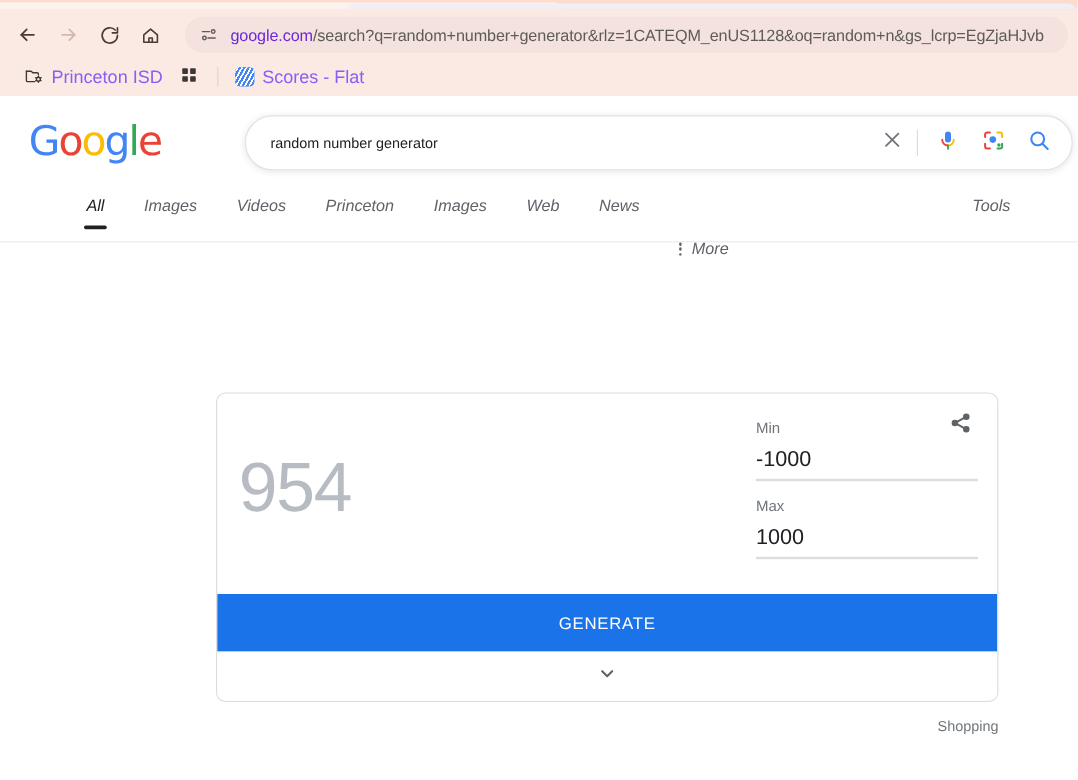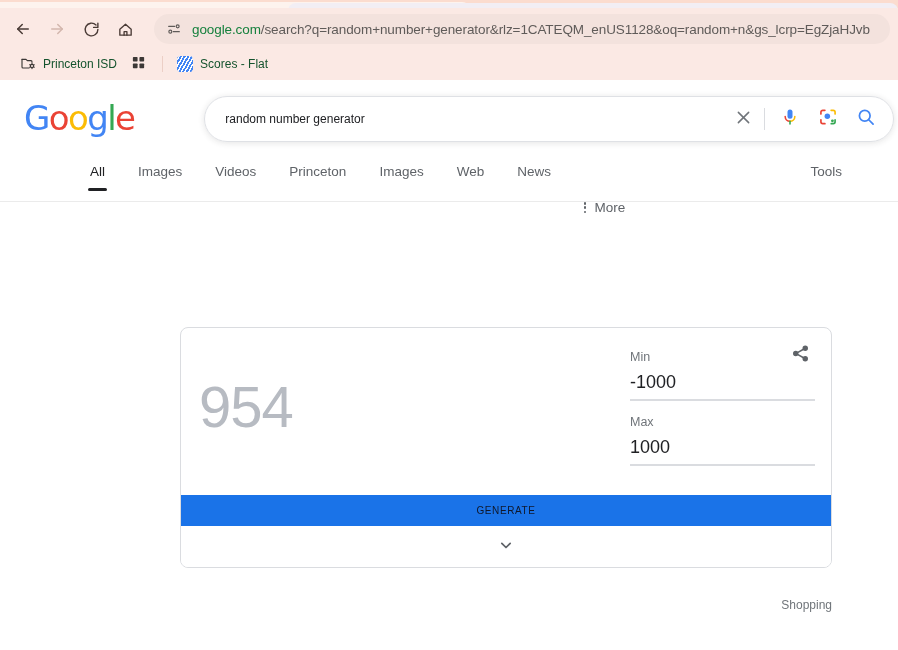--- a/index.html
+++ b/index.html
@@ -70,42 +70,42 @@
     min-width: 0;
   }
   #omnibox .site-icon { flex: 0 0 auto; margin-right: 10px; display:flex; }
   #url-text {
     font-size: 13.5px;
     color: #3c3836;
     white-space: nowrap;
     overflow: hidden;
     letter-spacing: -0.1px;
   }
-  #url-text .dom { color: #15803d; }
+  #url-text .dom { color: #6d28d9; }
   #url-text .rest { color: #5f5b59; }
 
   #bookmarks-bar {
     height: 30px;
     display: flex;
     align-items: center;
     padding: 0 14px 2px 14px;
     background: #fbe9e4;
     font-size: 12px;
     color: #3c3836;
   }
   .bm-item {
     display: flex;
     align-items: center;
     height: 22px;
     padding: 0 6px;
     border-radius: 4px;
     margin-right: 2px;
     white-space: nowrap;
   }
-  .bm-item .bm-label { margin-left: 7px; font-size: 12px; color: #14532d; }
+  .bm-item .bm-label { margin-left: 7px; font-size: 15px; color: #8b5cf6; }
   .bm-sep {
     width: 1px; height: 16px;
     background: #eccfc6;
     margin: 0 8px;
   }
   .favicon-scores {
     width: 16px; height: 16px;
     border-radius: 4px;
     background: #4285f4;
     position: relative;
@@ -180,23 +180,24 @@
     margin: 0 6px 0 2px;
     flex: 0 0 auto;
   }
 
   
   #result-tabs {
     margin-top: 22px;
     height: 38px;
     display: flex;
     align-items: flex-start;
-    padding-left: 90px;
+    padding-left: 72px;
     border-bottom: 1px solid #ebebeb;
     position: relative;
+    font-style: italic;
   }
   .rtab {
     font-size: 13.5px;
     color: #5f6368;
     padding: 0 0 11px 0;
     margin-right: 33px;
     white-space: nowrap;
     position: relative;
     line-height: 16px;
   }
@@ -275,27 +276,27 @@
     margin-bottom: 6px;
   }
   .field-value {
     font-size: 18px;
     color: #202124;
     padding-bottom: 5px;
     border-bottom: 2px solid #dadce0;
     line-height: 24px;
   }
   #generate-btn {
-    height: 31px;
+    height: 48px;
     background: #1a73e8;
-    color: #0f172a;
+    color: #ffffff;
     display: flex;
     align-items: center;
     justify-content: center;
-    font-size: 10px;
+    font-size: 14px;
     letter-spacing: 0.6px;
   }
   #rng-expand {
     height: 41px;
     display: flex;
     align-items: center;
     justify-content: center;
     background: #fff;
   }
   #feedback {

